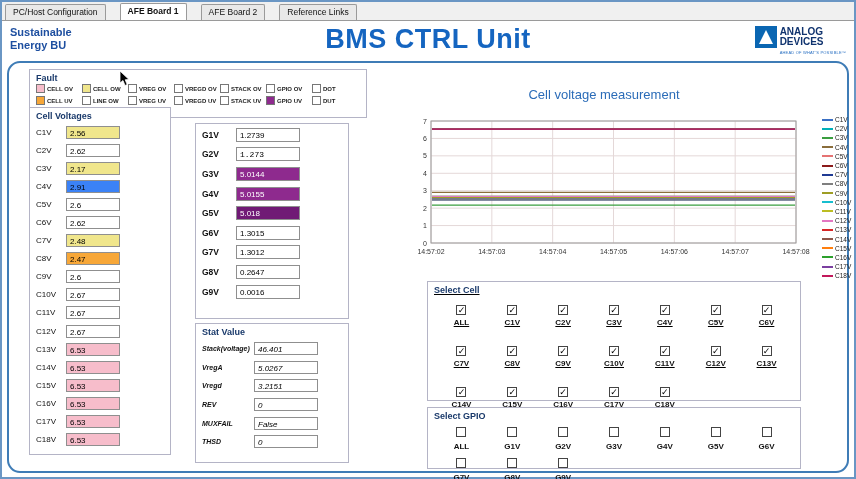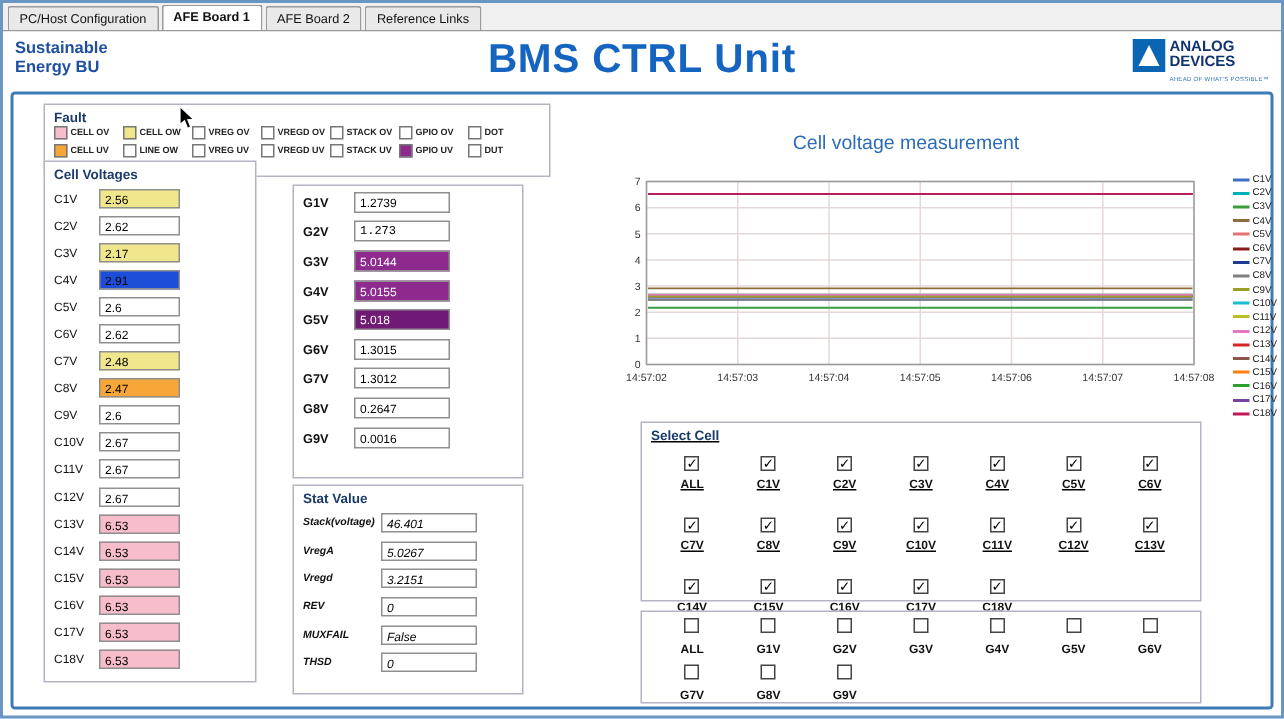--- a/index.html
+++ b/index.html
@@ -1,28 +1,28 @@
 <!DOCTYPE html>
 <html><head>
 <meta charset="utf-8">
 <style>
 *{box-sizing:border-box;margin:0;padding:0;}
 html,body{width:856px;height:479px;}
 body{font-family:"Liberation Sans",sans-serif;background:#e8e8e8;overflow:hidden;}
 .window{position:relative;width:856px;height:479px;background:#ffffff;border:2px solid #6a96c4;}
-.tab-bar{position:absolute;top:0;left:0;right:0;height:19px;background:#f0f0f0;border-bottom:1px solid #9a9a9a;display:flex;align-items:flex-end;padding:2px 0 0 3px;}
+.tab-bar{position:absolute;top:0;left:0;right:0;height:19px;background:#f0f0f0;border-bottom:1px solid #9a9a9a;display:flex;align-items:flex-end;padding:2px 0 0 3px;gap:12px;}
 .tab{font-size:8.5px;color:#111;background:#e9e9e9;border:1px solid #9a9a9a;border-bottom:none;border-radius:2px 2px 0 0;padding:2px 7px 3px;margin-right:2px;cursor:default;white-space:nowrap;}
 .tab.active{background:#ffffff;font-weight:bold;padding-bottom:4px;}
 .header{position:absolute;top:19px;left:0;right:0;height:40px;background:#fff;}
 .org{position:absolute;left:8px;top:5px;font-size:11px;font-weight:bold;color:#1e4fa0;line-height:13px;}
 .app-title{position:absolute;left:0;right:0;top:3px;text-align:center;font-size:27px;font-weight:bold;color:#1565c0;letter-spacing:.5px;}
 .logo{position:absolute;right:8px;top:5px;display:flex;gap:3px;}
 .logo-text{font-size:10px;line-height:9.5px;font-weight:bold;color:#10336e;padding-top:1px;}
 .tagline{font-size:4px;font-weight:normal;color:#2a70c2;margin-top:2px;letter-spacing:.2px;}
-.main-frame{position:absolute;left:5px;right:5px;top:59px;bottom:4px;border:2px solid #3f7cb6;border-radius:3px;background:#fff;}
+.main-frame{position:absolute;left:5px;right:5px;top:59px;bottom:4px;border:2px solid #3f7cb6;border-radius:13px;background:#fff;}
 .box{position:absolute;border:1px solid #b4b4c6;background:#fff;}
 .box-title{font-size:9px;font-weight:bold;color:#1a3a6b;padding:3px 0 1px 6px;}
 .fault-box{left:20px;top:6px;width:338px;height:49px;}
 .fault-row{display:flex;padding-left:6px;margin-bottom:3px;}
 .fault-item{display:flex;align-items:center;width:46px;}
 .fault-swatch{width:9px;height:9px;border:1px solid #777;margin-right:2px;flex:none;}
 .fault-label{font-size:6px;font-weight:bold;color:#222;white-space:nowrap;}
 .cell-box{left:20px;top:44px;width:142px;height:348px;}
 .gpio-box{left:186px;top:60px;width:154px;height:196px;}
 .stat-box{left:186px;top:260px;width:154px;height:140px;}
@@ -163,21 +163,21 @@
           <div class="val-row">
             <span class="val-label cell-label">C2V</span>
             <span class="val-box cell-val" style="background: rgb(255, 255, 255);">2.62</span>
           </div>
           <div class="val-row">
             <span class="val-label cell-label">C3V</span>
             <span class="val-box cell-val" style="background: rgb(240, 230, 140);">2.17</span>
           </div>
           <div class="val-row">
             <span class="val-label cell-label">C4V</span>
-            <span class="val-box cell-val" style="background: #1d4ed8;">2.91</span>
+            <span class="val-box cell-val" style="background: #3b82f6;">2.91</span>
           </div>
           <div class="val-row">
             <span class="val-label cell-label">C5V</span>
             <span class="val-box cell-val" style="background: rgb(255, 255, 255);">2.6</span>
           </div>
           <div class="val-row">
             <span class="val-label cell-label">C6V</span>
             <span class="val-box cell-val" style="background: rgb(255, 255, 255);">2.62</span>
           </div>
           <div class="val-row">
@@ -451,20 +451,21 @@
           <div class="sel-item"><span class="checkbox">✓</span><div class="sel-label">C13V</div></div>
           <div class="sel-item"><span class="checkbox">✓</span><div class="sel-label">C14V</div></div>
           <div class="sel-item"><span class="checkbox">✓</span><div class="sel-label">C15V</div></div>
           <div class="sel-item"><span class="checkbox">✓</span><div class="sel-label">C16V</div></div>
           <div class="sel-item"><span class="checkbox">✓</span><div class="sel-label">C17V</div></div>
           <div class="sel-item"><span class="checkbox">✓</span><div class="sel-label">C18V</div></div>
         </div>
     </div>
 
     <div class="box sel-gpio-box">
+      <div class="box-title">Select GPIO</div>
       <div class="sel-grid sel-grid-tight">
           <div class="sel-item"><span class="checkbox"></span><div class="sel-label">ALL</div></div>
           <div class="sel-item"><span class="checkbox"></span><div class="sel-label">G1V</div></div>
           <div class="sel-item"><span class="checkbox"></span><div class="sel-label">G2V</div></div>
           <div class="sel-item"><span class="checkbox"></span><div class="sel-label">G3V</div></div>
           <div class="sel-item"><span class="checkbox"></span><div class="sel-label">G4V</div></div>
           <div class="sel-item"><span class="checkbox"></span><div class="sel-label">G5V</div></div>
           <div class="sel-item"><span class="checkbox"></span><div class="sel-label">G6V</div></div>
           <div class="sel-item"><span class="checkbox"></span><div class="sel-label">G7V</div></div>
           <div class="sel-item"><span class="checkbox"></span><div class="sel-label">G8V</div></div>

